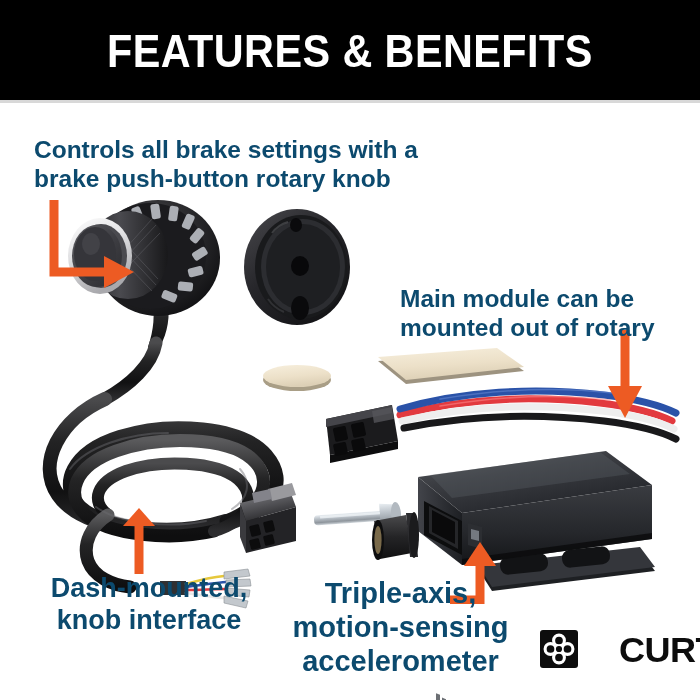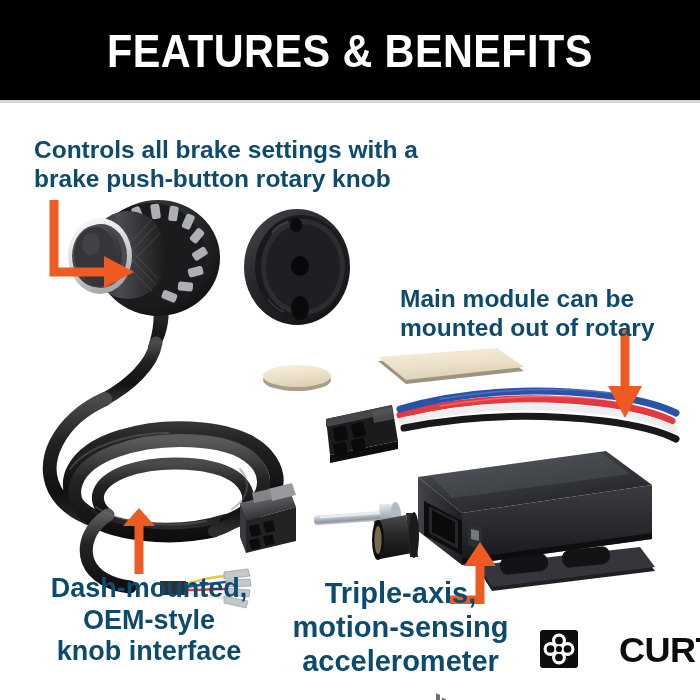--- a/index.html
+++ b/index.html
@@ -360,21 +360,20 @@
     <div>brake push-button rotary knob</div>
   </div>
 
   <div class="callout" id="callout-module">
     <div>Main module can be</div>
     <div>mounted out of rotary</div>
   </div>
 
   <div class="callout" id="callout-dash">
     <div>Dash-mounted,</div>
-    <div>OEM-style</div>
     <div>knob interface</div>
   </div>
 
   <div class="callout" id="callout-accel">
     <div>Triple-axis,</div>
     <div>motion-sensing</div>
     <div>accelerometer</div>
   </div>
 
   <div class="logo">

